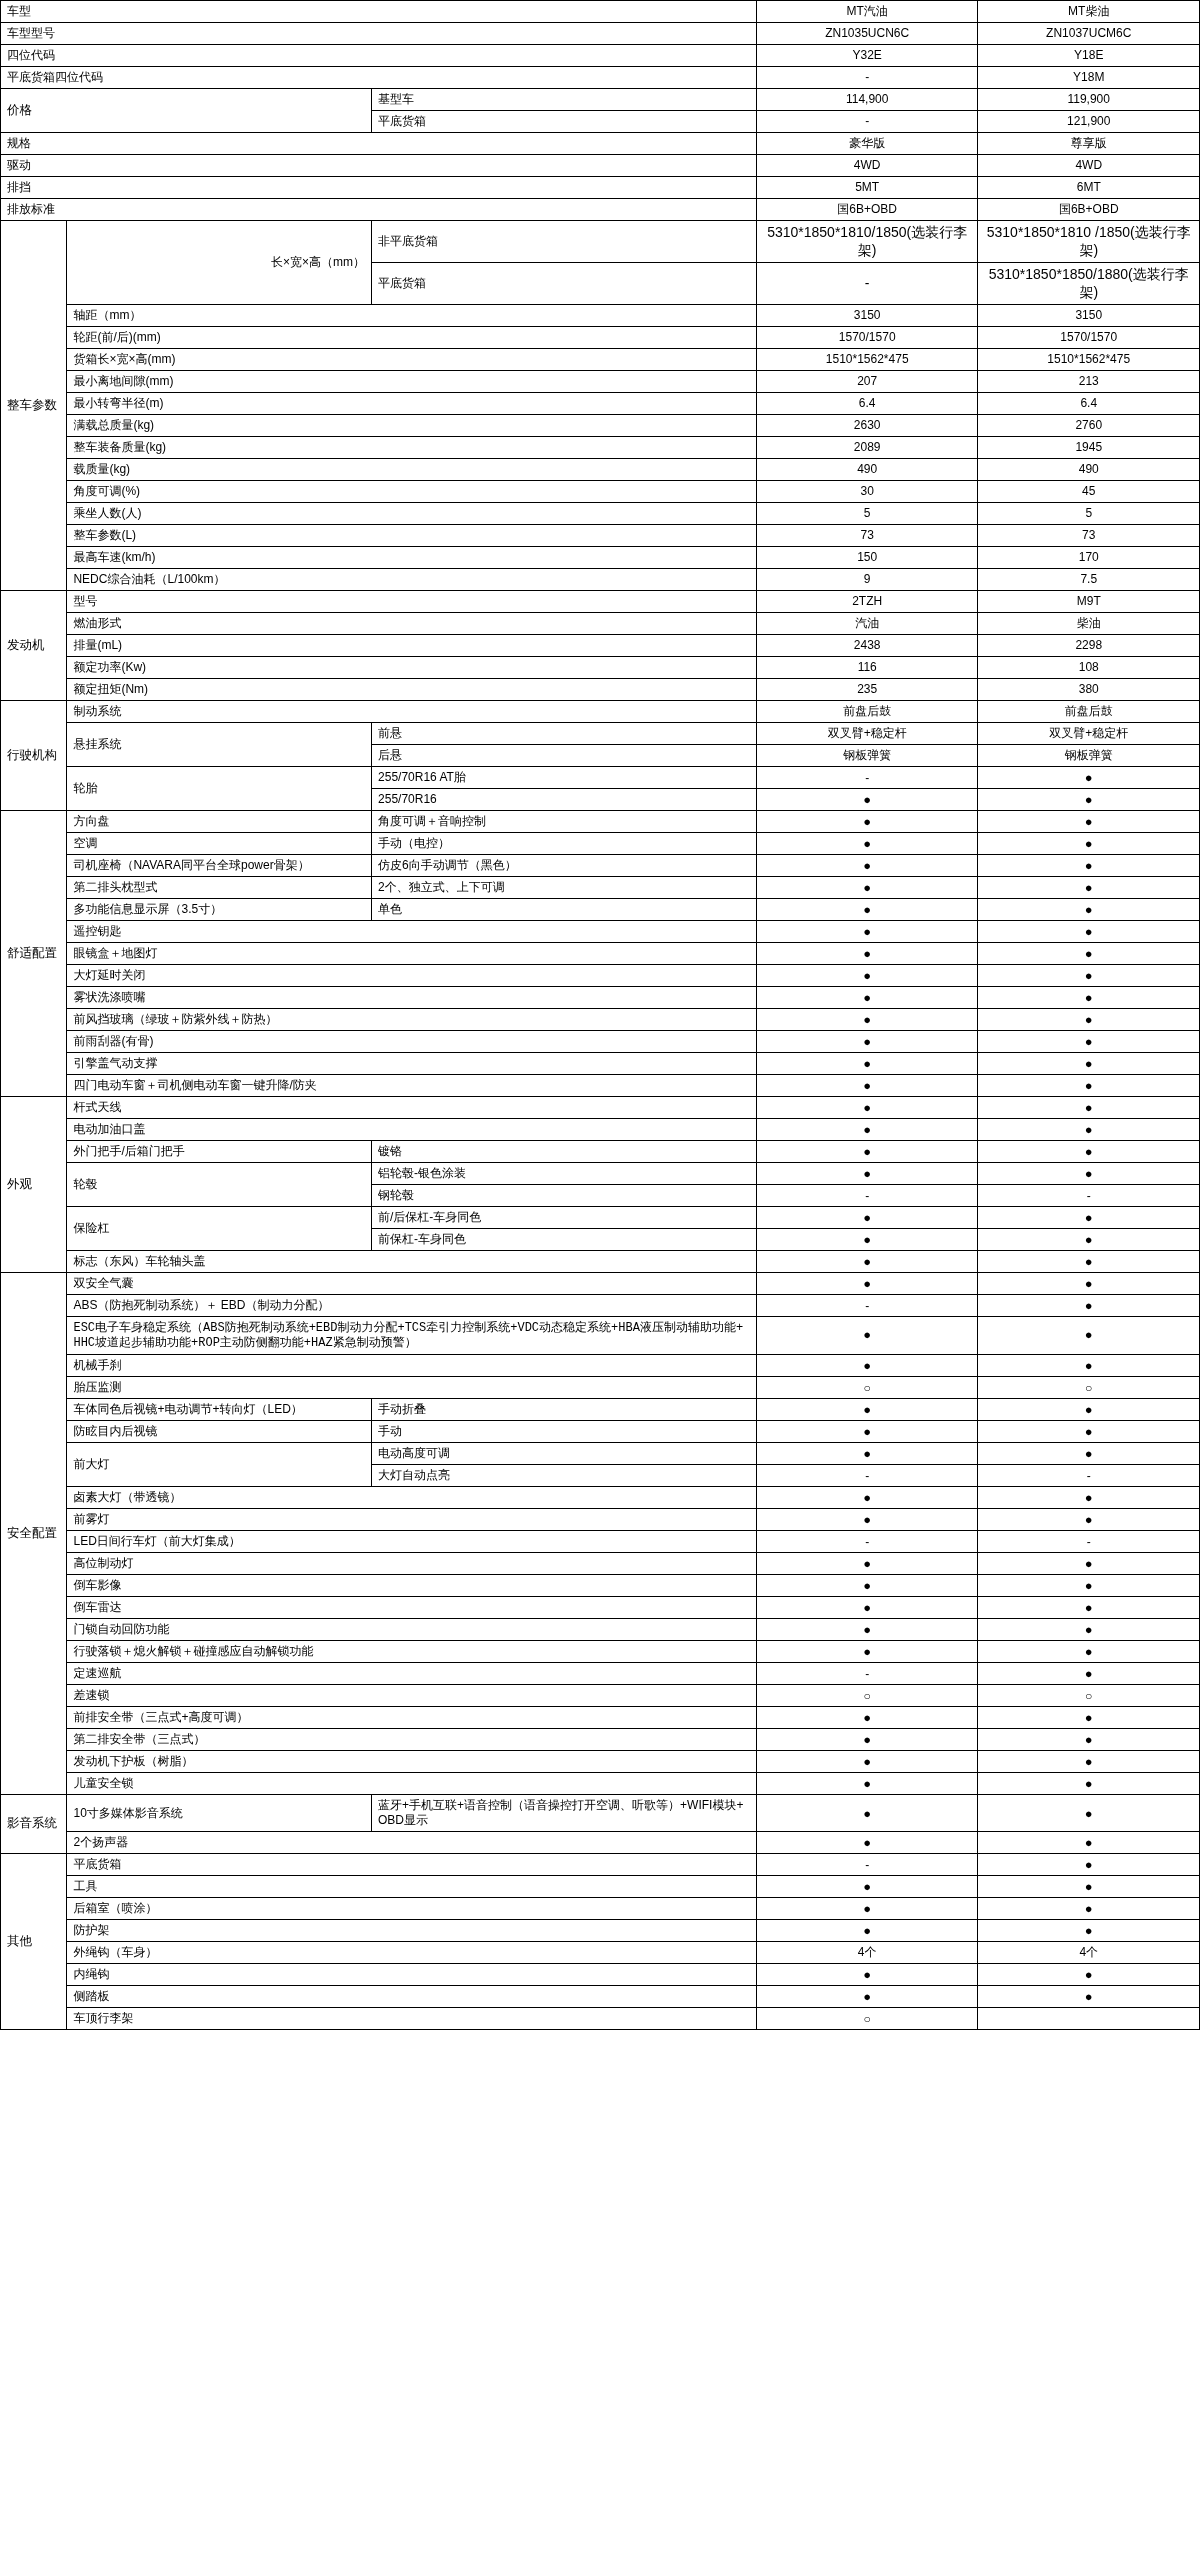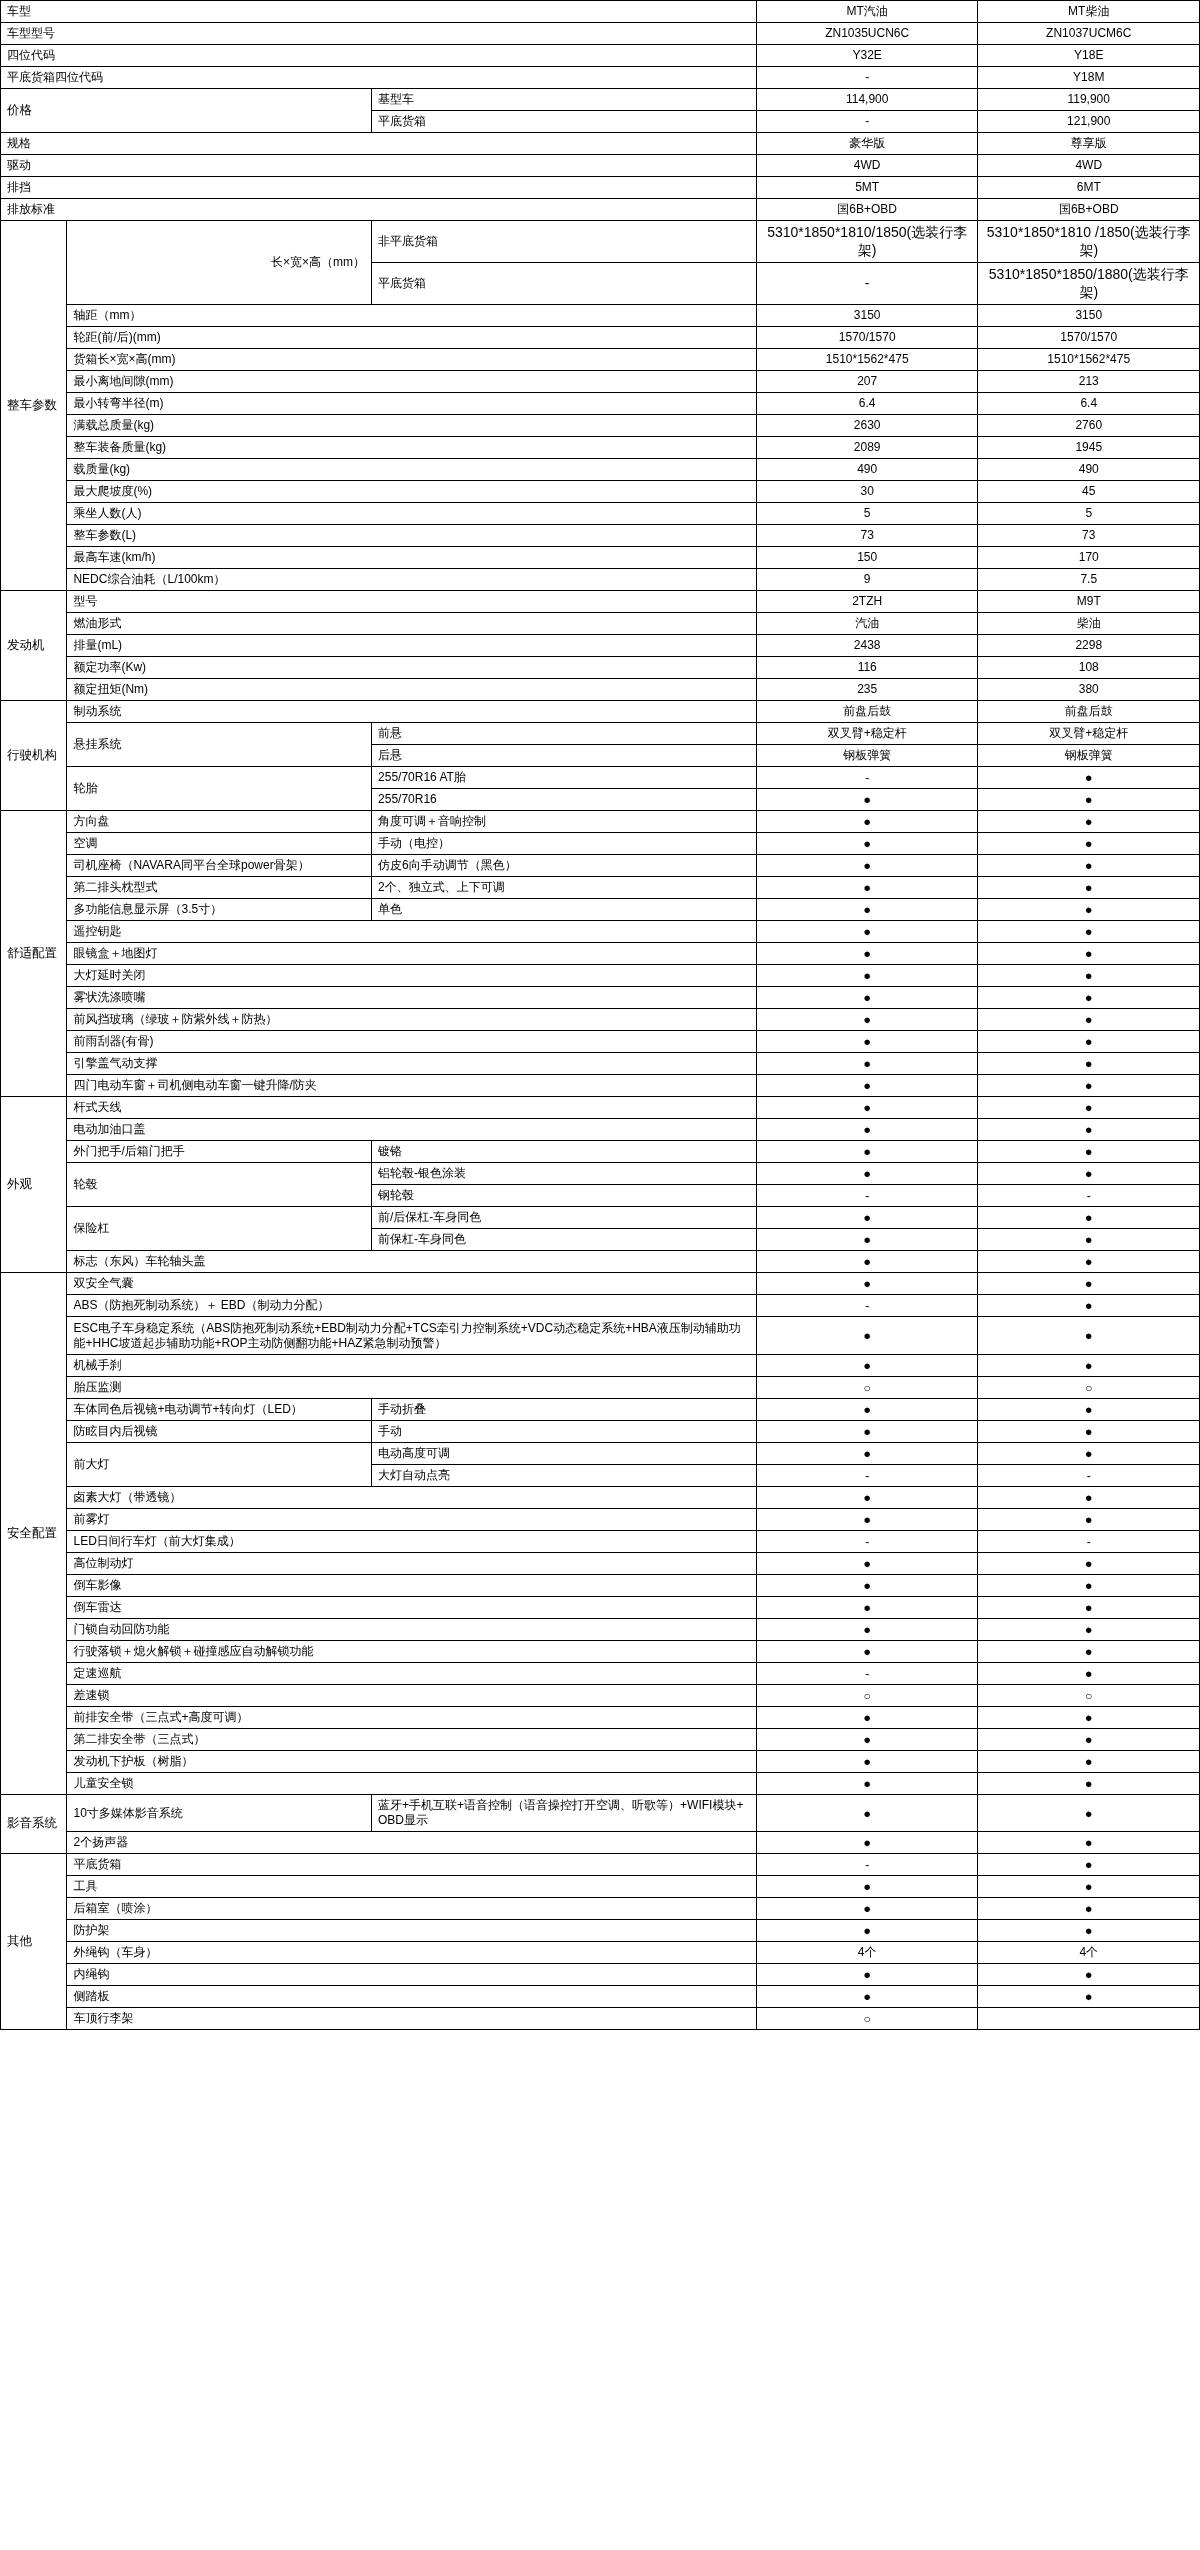--- a/index.html
+++ b/index.html
@@ -156,21 +156,21 @@
     <td class="lbl" colspan="2">整车装备质量(kg)</td>
     <td class="val">2089</td>
     <td class="val">1945</td>
   </tr>
   <tr>
     <td class="lbl" colspan="2">载质量(kg)</td>
     <td class="val">490</td>
     <td class="val">490</td>
   </tr>
   <tr>
-    <td class="lbl" colspan="2">最大爬坡度(%)</td>
+    <td class="lbl" colspan="2">角度可调(%)</td>
     <td class="val">30</td>
     <td class="val">45</td>
   </tr>
   <tr>
     <td class="lbl" colspan="2">乘坐人数(人)</td>
     <td class="val">5</td>
     <td class="val">5</td>
   </tr>
   <tr>
     <td class="lbl" colspan="2">整车参数(L)</td>
@@ -365,21 +365,21 @@
     <td class="grp" rowspan="23">安全配置</td>
     <td class="lbl" colspan="2">双安全气囊</td>
     <td class="val dot">●</td>
     <td class="val dot">●</td>
   </tr>
   <tr>
     <td class="lbl" colspan="2">ABS（防抱死制动系统）＋ EBD（制动力分配）</td>
     <td class="val dash">-</td>
     <td class="val dot">●</td>
   </tr>
-  <tr style="height:38px;">
+  <tr style="height:38px;font-family:Liberation Mono, monospace;">
     <td class="lbl" colspan="2">ESC电子车身稳定系统（ABS防抱死制动系统+EBD制动力分配+TCS牵引力控制系统+VDC动态稳定系统+HBA液压制动辅助功能+HHC坡道起步辅助功能+ROP主动防侧翻功能+HAZ紧急制动预警）</td>
     <td class="val dot">●</td>
     <td class="val dot">●</td>
   </tr>
   <tr>
     <td class="lbl" colspan="2">机械手刹</td>
     <td class="val dot">●</td>
     <td class="val dot">●</td>
   </tr>
   <tr>

